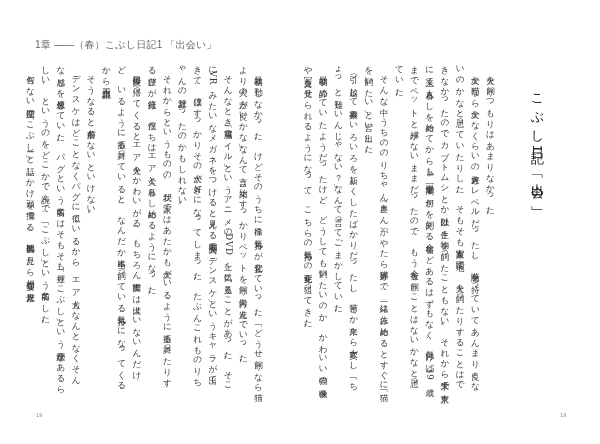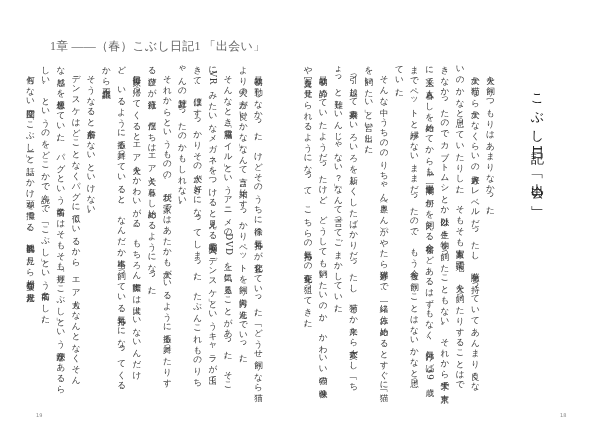--- a/index.html
+++ b/index.html
@@ -4,22 +4,22 @@
   <style>
     html, body { margin:0; padding:0; }
     body {
       width:600px; height:444px; background:#ffffff; position:relative; overflow:hidden;
       font-family:"DejaVu Serif", "Liberation Serif", serif; color:#333;
     }
     .page { position:absolute; top:0; height:444px; }
     .page-left { left:0; width:300px; }
     .page-right { left:300px; width:300px; }
     .running-header {
-      position:absolute; left:50px; top:38px; font-size:12px; color:#666;
-      font-family:Liberation Serif, serif; white-space:nowrap; letter-spacing:0.2px;
+      position:absolute; left:35px; top:38px; font-size:10px; color:#666;
+      font-family:Liberation Sans, sans-serif; white-space:nowrap; letter-spacing:0.2px;
     }
     .page-number {
       position:absolute; top:412px; font-size:5px; color:#888;
       font-family:"DejaVu Sans", sans-serif;
     }
     .pn-left { left:36px; }
     .pn-right { left:260px; }
     .body-text {
       position:absolute; top:60px; height:330px;
       writing-mode:vertical-rl; font-size:8.6px; line-height:15.2px;

